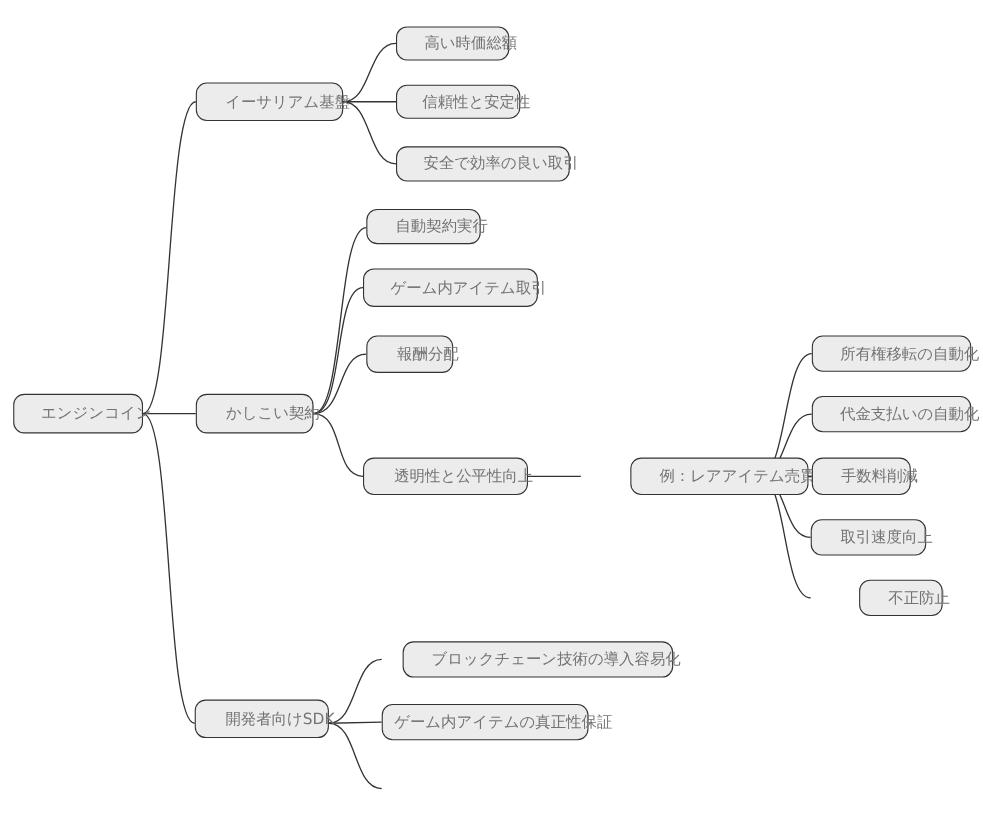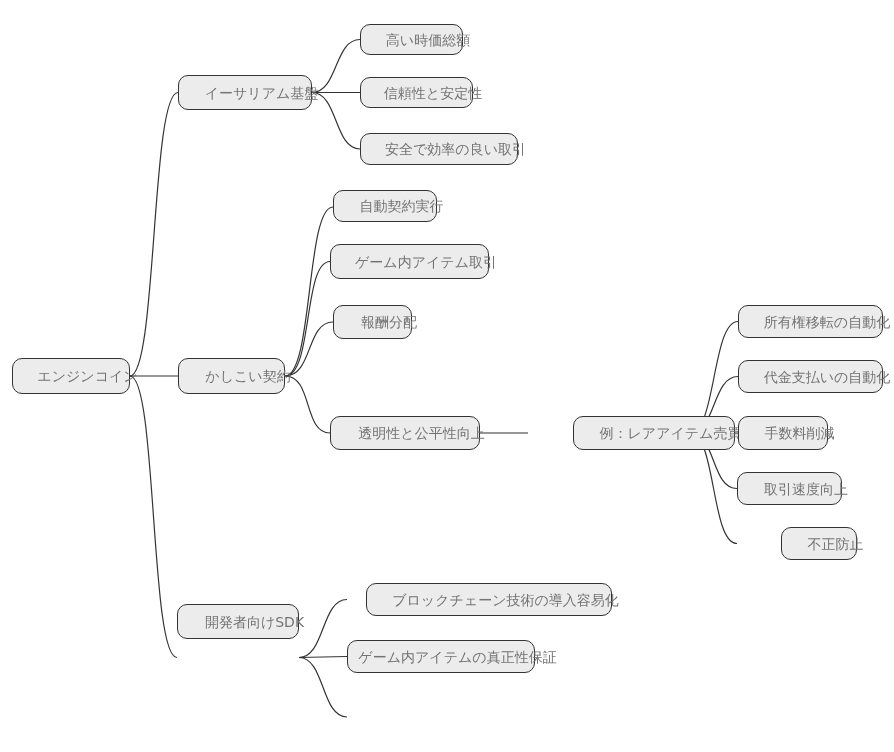--- a/index.html
+++ b/index.html
@@ -96,20 +96,20 @@
   <div class="node" style="left:738px; top:305px; width:145px; height:33px;">所有権移転の自動化</div>
 
   <div class="node" style="left:738px; top:360px; width:145px; height:33px;">代金支払いの自動化</div>
 
   <div class="node" style="left:737px; top:472px; width:105px; height:33px;">取引速度向上</div>
 
   <div class="node" style="left:738px; top:416px; width:90px; height:34px;">手数料削減</div>
 
   <div class="node" style="left:737px; top:527px; width:76px; height:33px;margin-left:44px;">不正防止</div>
 
-  <div class="node" style="left:177px; top:604px; width:122px; height:35px;">開発者向けSDK</div>
+  <div class="node" style="left:177px; top:636px; width:122px; height:35px;">開発者向けSDK</div>
 
   <div class="node" style="left:366px; top:583px; width:246px; height:33px;">ブロックチェーン技術の導入容易化</div>
 
   <div class="node" style="left:347px; top:640px; width:188px; height:33px;">ゲーム内アイテムの真正性保証</div>
 
 
 </div>
 
 </body></html>

